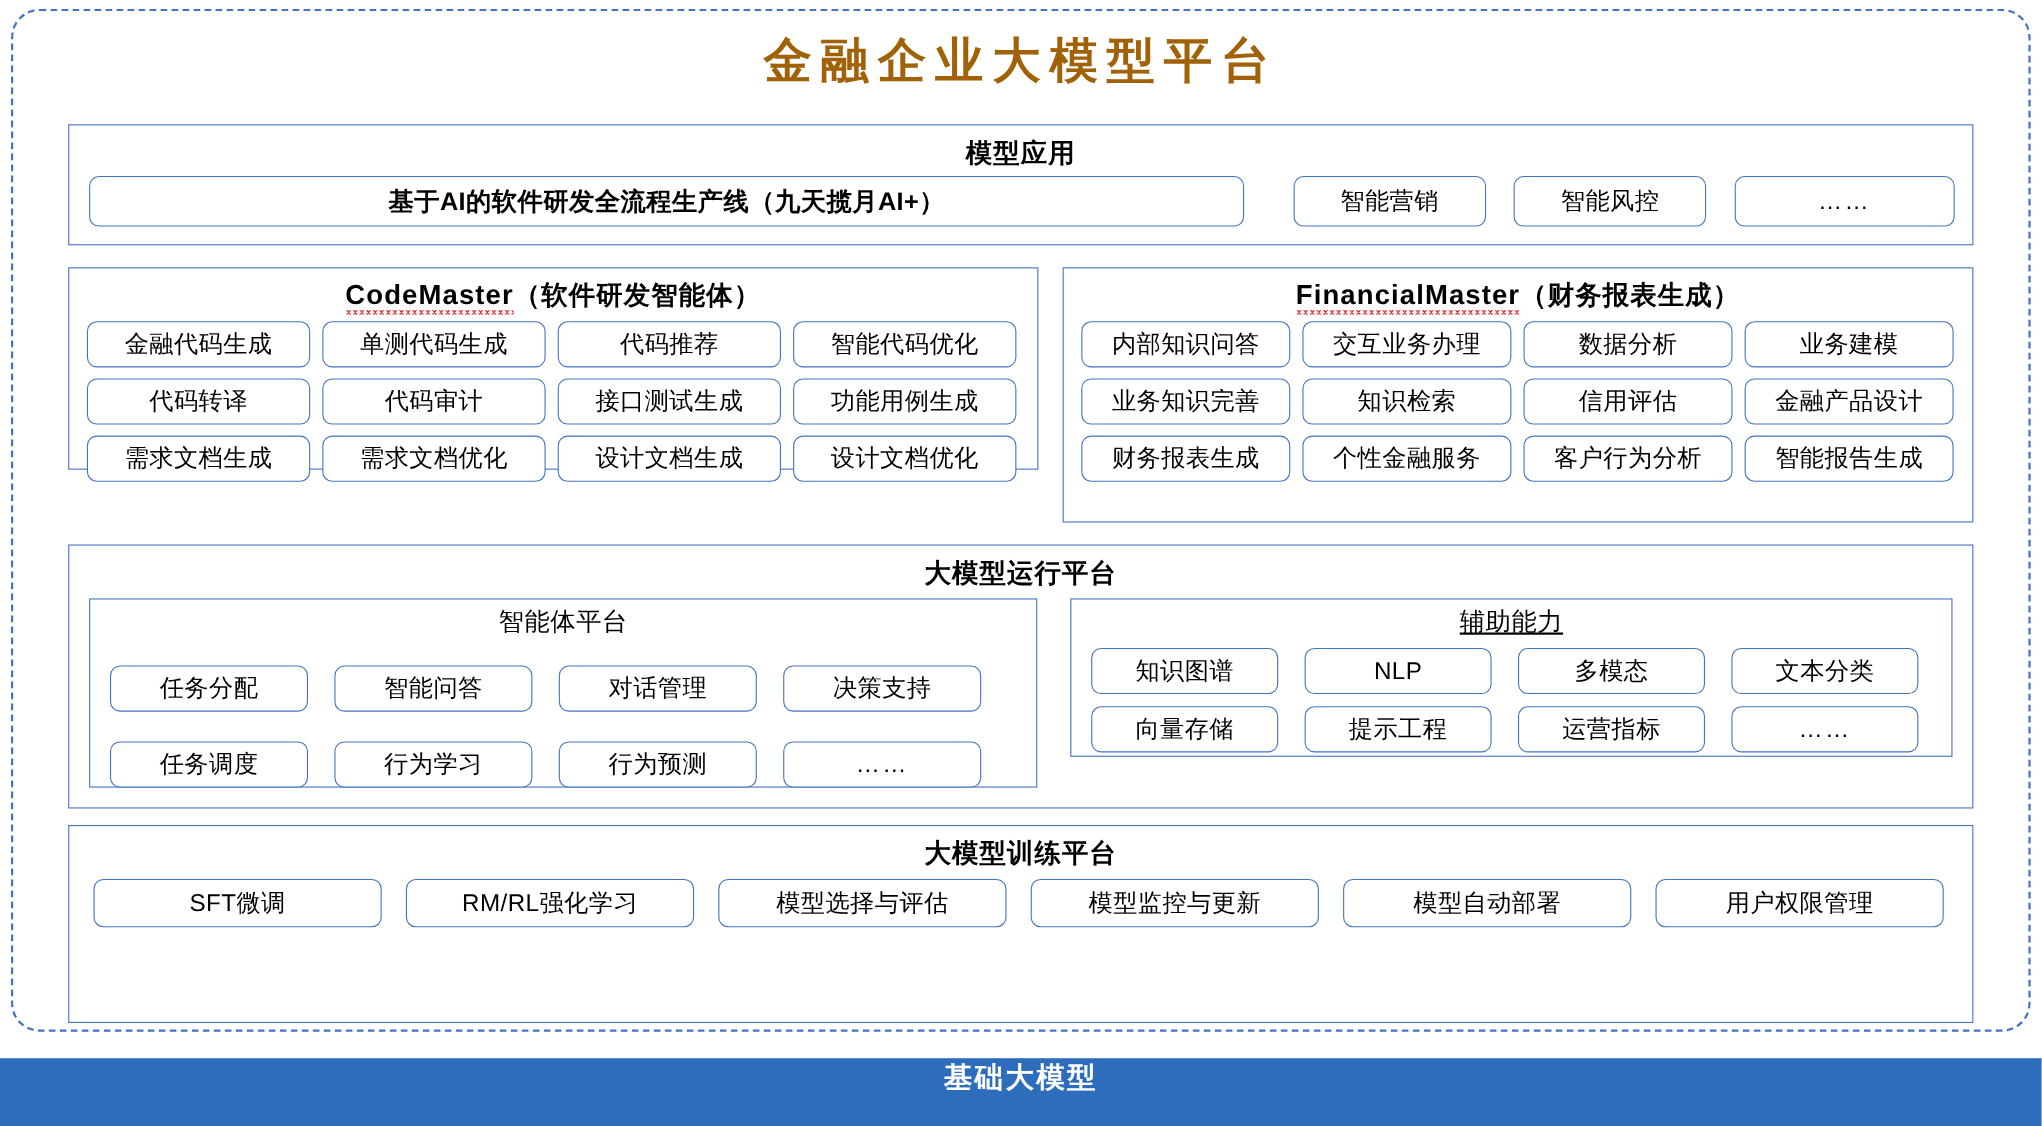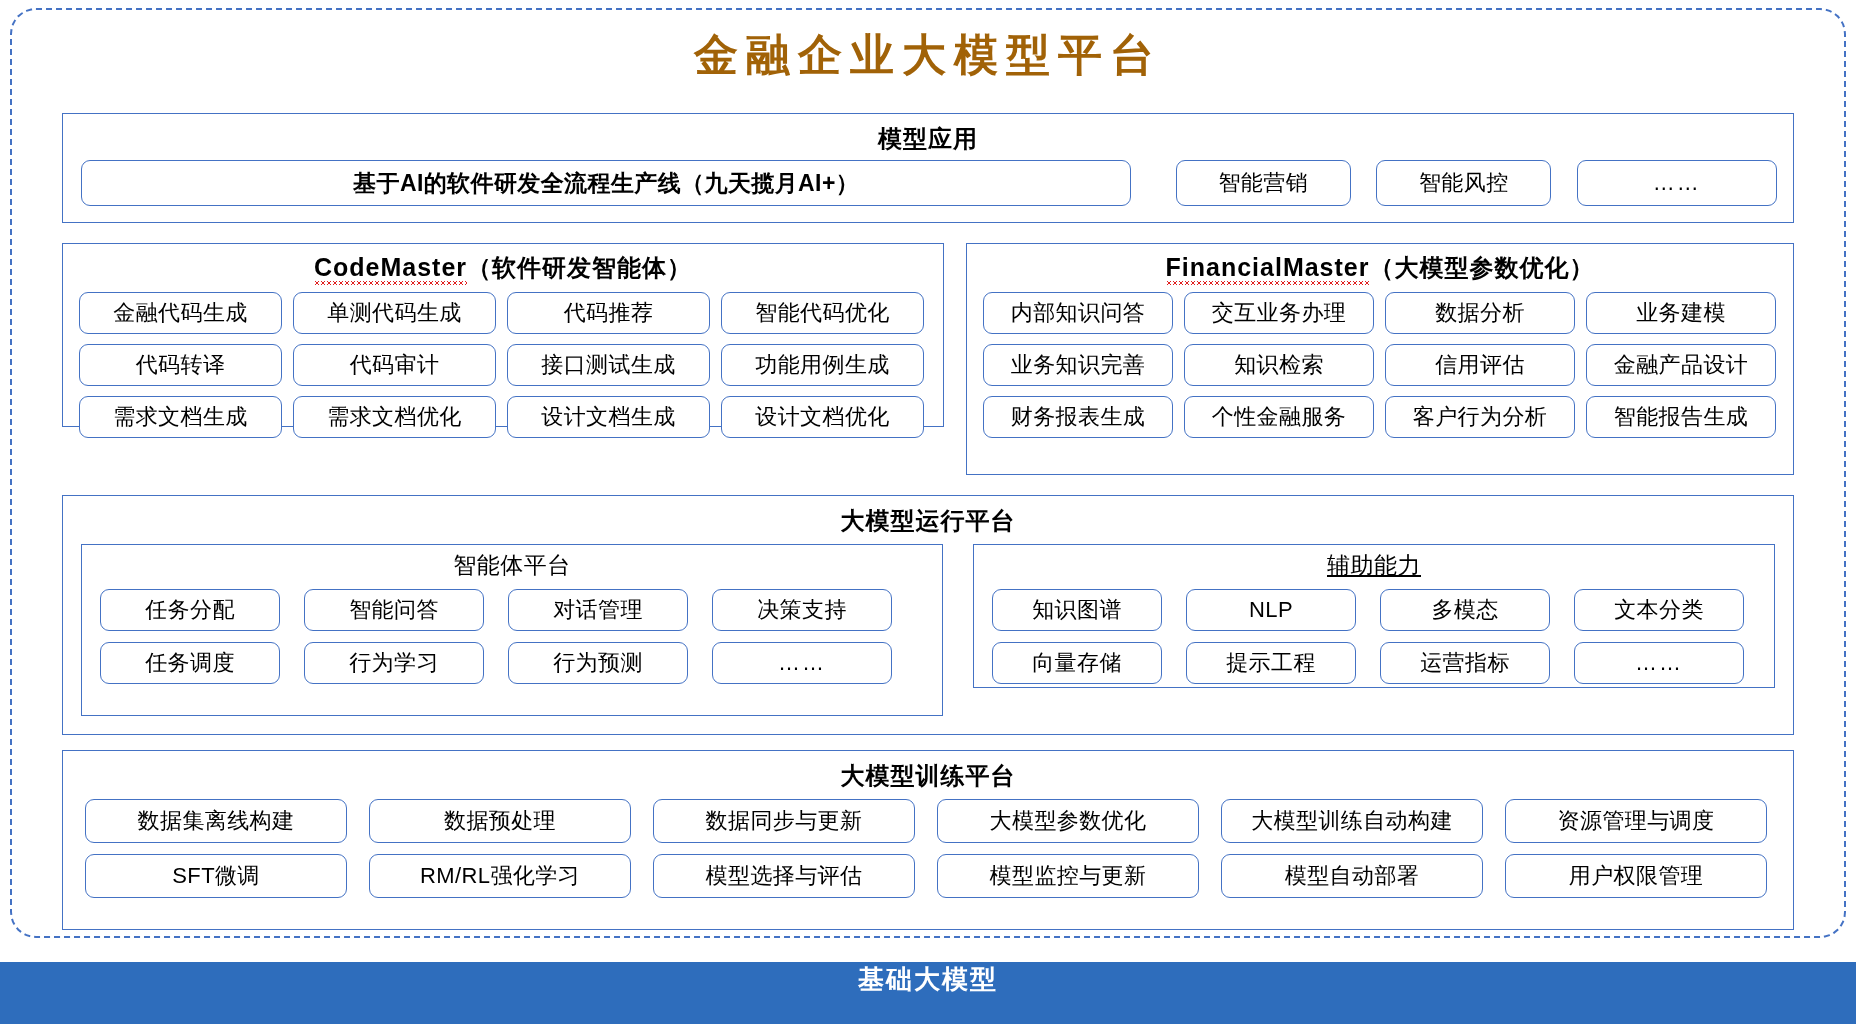--- a/index.html
+++ b/index.html
@@ -166,21 +166,21 @@
   .sub-grid {
     position: absolute;
     left: 18px;
     top: 44px;
     display: flex;
     flex-direction: column;
     gap: 11px;
   }
   .sub-grid .grid-row { gap: 24px; }
   .sub-grid .pill { height: 42px; }
-  #sub-agent .sub-grid .pill { width: 180px; }
+  #sub-agent .sub-grid .pill { width: 180px; margin-top: 16px; }
   #sub-aux .sub-grid .pill { width: 170px; }
 
   
   #panel-train { left: 62px; top: 750px; width: 1732px; height: 180px; }
   #panel-train > .panel-title { margin-top: 9px; }
   #train-grid {
     position: absolute;
     left: 22px;
     top: 48px;
     display: flex;
@@ -250,21 +250,21 @@
         <div class="pill">需求文档生成</div>
         <div class="pill">需求文档优化</div>
         <div class="pill">设计文档生成</div>
         <div class="pill">设计文档优化</div>
       </div>
     </div>
   </div>
 
   <div class="panel" id="panel-fin">
     <div class="panel-title">
-      <span class="spellerr">FinancialMaster</span><span>（大模型参数优化）</span>
+      <span class="spellerr">FinancialMaster</span><span>（财务报表生成）</span>
     </div>
     <div class="agent-grid">
       <div class="grid-row">
         <div class="pill">内部知识问答</div>
         <div class="pill">交互业务办理</div>
         <div class="pill">数据分析</div>
         <div class="pill">业务建模</div>
       </div>
       <div class="grid-row">
         <div class="pill">业务知识完善</div>
@@ -318,28 +318,20 @@
           <div class="pill ellipsis">……</div>
         </div>
       </div>
     </div>
   </div>
 
   <div class="panel" id="panel-train">
     <div class="panel-title">大模型训练平台</div>
     <div id="train-grid">
       <div class="grid-row">
-        <div class="pill">数据集离线构建</div>
-        <div class="pill">数据预处理</div>
-        <div class="pill">数据同步与更新</div>
-        <div class="pill">大模型参数优化</div>
-        <div class="pill">大模型训练自动构建</div>
-        <div class="pill">资源管理与调度</div>
-      </div>
-      <div class="grid-row">
         <div class="pill">SFT微调</div>
         <div class="pill">RM/RL强化学习</div>
         <div class="pill">模型选择与评估</div>
         <div class="pill">模型监控与更新</div>
         <div class="pill">模型自动部署</div>
         <div class="pill">用户权限管理</div>
       </div>
     </div>
   </div>
 

